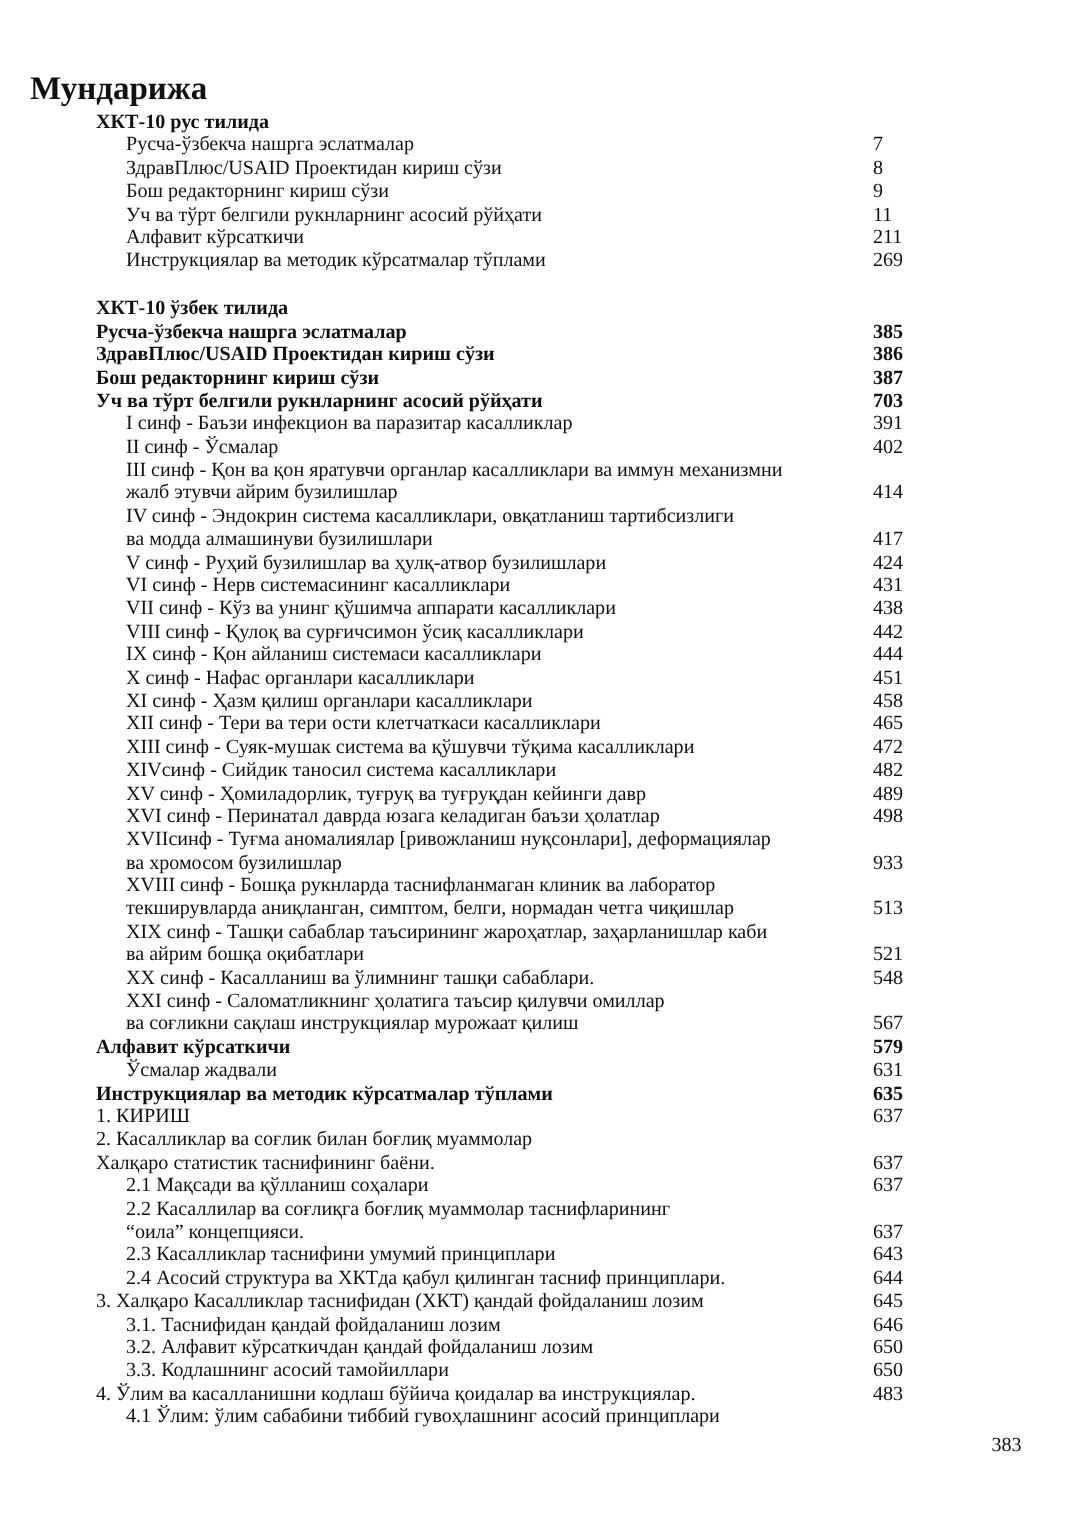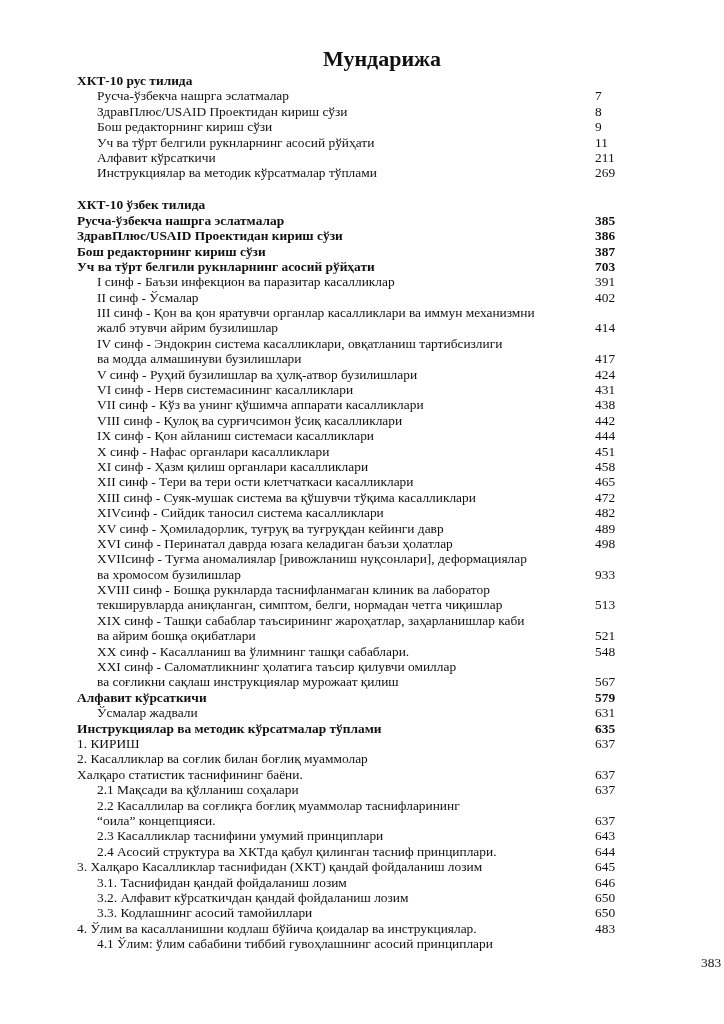--- a/index.html
+++ b/index.html
@@ -1,27 +1,27 @@
 <!DOCTYPE html>
 <html><head>
 <meta charset="utf-8">
 <style>
   html, body { margin: 0; padding: 0; background: #ffffff; }
   body { width: 724px; height: 1024px; position: relative; overflow: hidden;
          font-family: "Liberation Serif", "DejaVu Serif", serif; color: #111; }
-  .title { position: absolute; top: 46px; left: 0; width: 724px; text-align: center;
-           font-size: 22px; font-weight: bold; padding-left: 40px; box-sizing: border-box; }
-  .toc { position: absolute; left: 77px; top: 73px; width: 560px; }
+  .title { position: absolute; top: 46px; left: 0; width: 724px; 
+           font-size: 22px; font-weight: bold; padding-left: 20px; box-sizing: border-box; }
+  .toc { position: absolute; left: 64px; top: 73px; width: 560px; }
   .row { position: relative; height: 15.4px; line-height: 15.4px; font-size: 13.4px; white-space: nowrap; }
   .row .txt { position: absolute; left: 0; }
   .row .pg { position: absolute; left: 518px; }
   .row.ind .txt { left: 20px; }
   .row.bold { font-weight: bold; }
   .row.spacer { height: 16.6px; }
-  .pagenum { position: absolute; left: 661px; top: 955px; font-size: 13.4px; margin-left: 40px; }
+  .pagenum { position: absolute; left: 661px; top: 955px; font-size: 13.4px; }
 </style>
 </head>
 <body>
 
 <div class="title">Мундарижа</div>
 
 <div class="toc" id="toc">
     <div class="row bold">
       <span class="txt">ХКТ-10 рус тилида</span>
       <span class="pg"></span>

